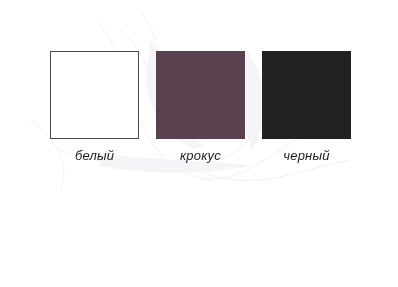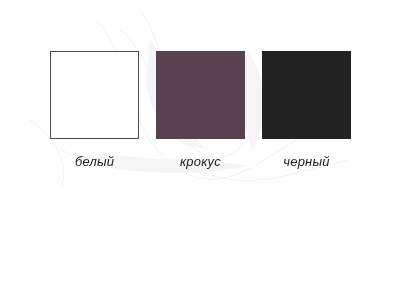--- a/index.html
+++ b/index.html
@@ -46,21 +46,21 @@
 
   .swatch-chip {
     width: 89px;
     height: 88px;
     box-sizing: border-box;
     display: block;
   }
 
   .swatch-label {
     display: block;
-    margin-top: 15px;
+    margin-top: 9px;
     width: 89px;
     text-align: center;
     font-size: 13px;
     font-style: italic;
     color: #1c1c1c;
     letter-spacing: 0.2px;
     line-height: 16px;
     white-space: nowrap;
   }
 </style>

